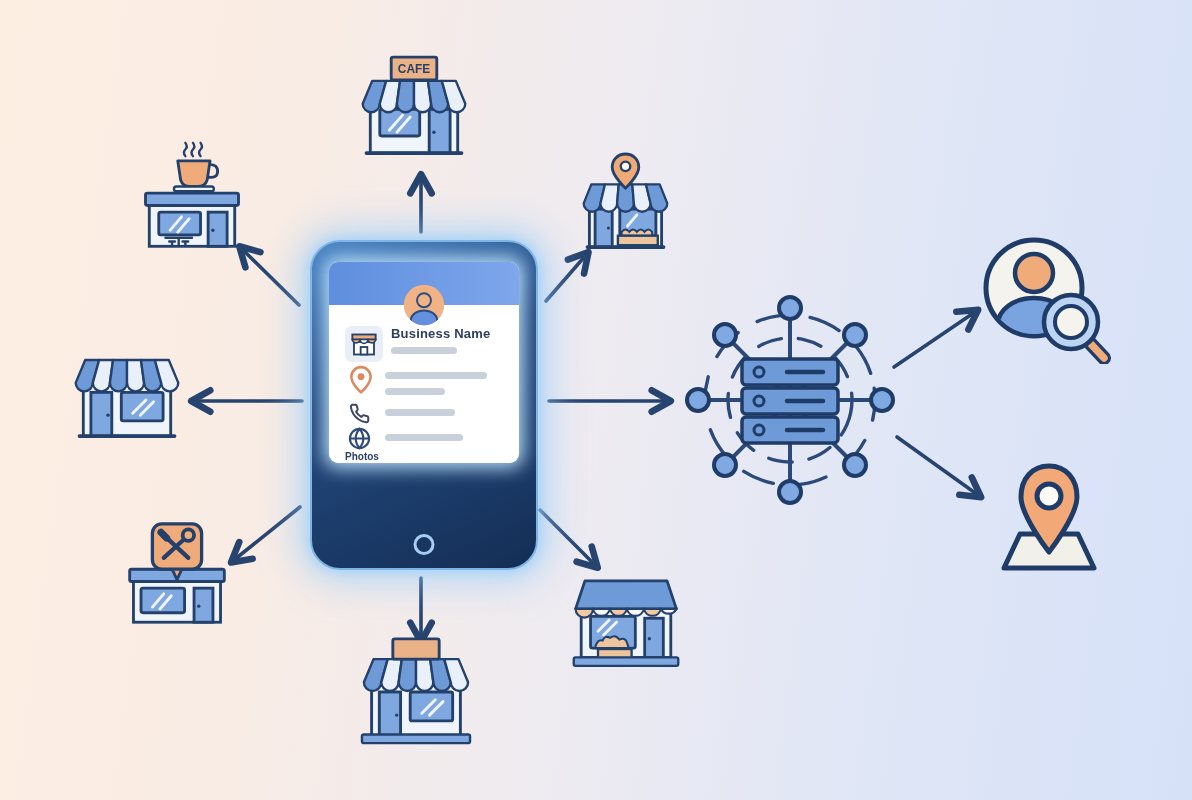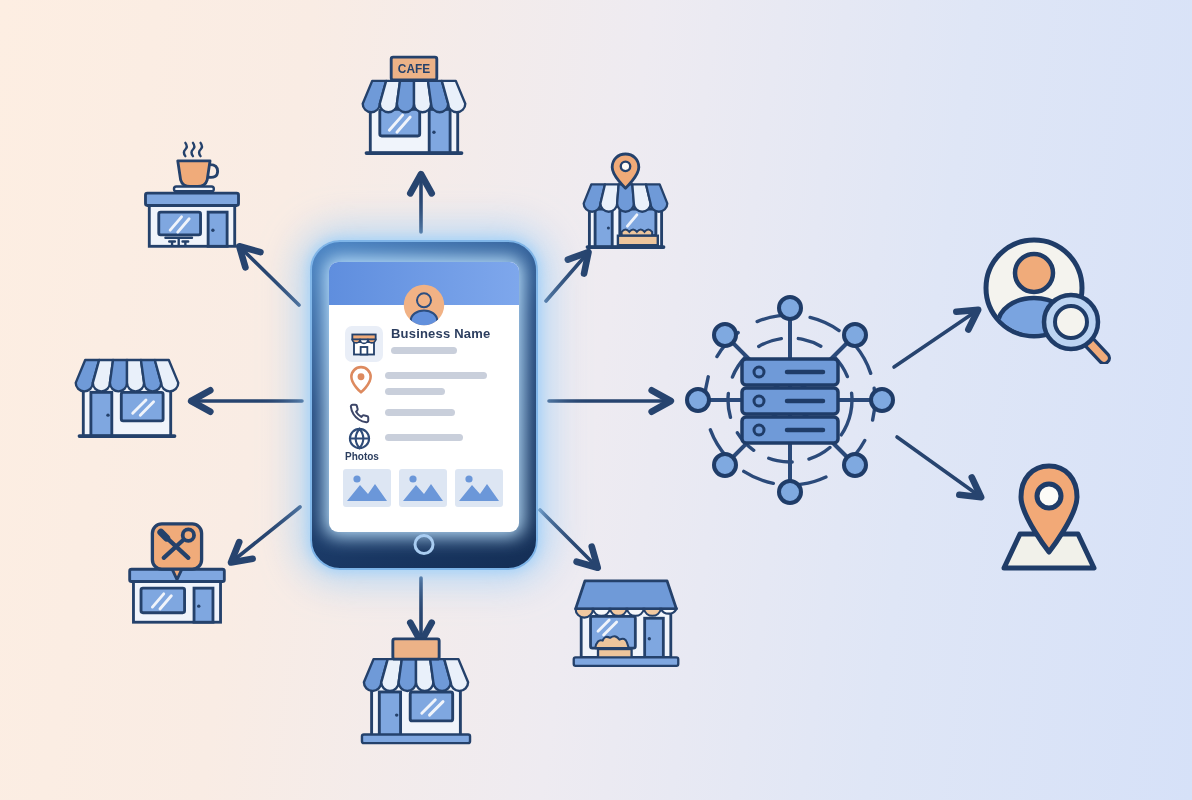--- a/index.html
+++ b/index.html
@@ -14,21 +14,21 @@
 
   
   .tablet {
     position:absolute; left:310px; top:240px; width:228px; height:330px;
     border-radius:30px;
     background:linear-gradient(155deg,#4c86c6 0%,#23497e 40%,#142e55 100%);
     border:2px solid #7db4e8;
     box-shadow:0 0 36px 12px rgba(150,205,250,.65), 0 0 10px 3px rgba(150,205,250,.5);
   }
   .screen {
-    position:absolute; left:17px; right:17px; top:20px; height:270px;
+    position:absolute; left:17px; right:17px; top:20px; height:201px;
     background:#ffffff; border-radius:9px; overflow:hidden;
     box-shadow:0 0 18px 5px rgba(190,228,255,.95);
   }
   .screen-header {
     position:absolute; left:0; right:0; top:0; height:43px;
     background:linear-gradient(90deg,#5f8ede,#7ea7ec);
   }
   .avatar { position:absolute; left:50%; top:22px; transform:translateX(-50%); width:42px; height:42px; }
   .icon-box {
     position:absolute; left:16px; top:64px; width:38px; height:36px;

